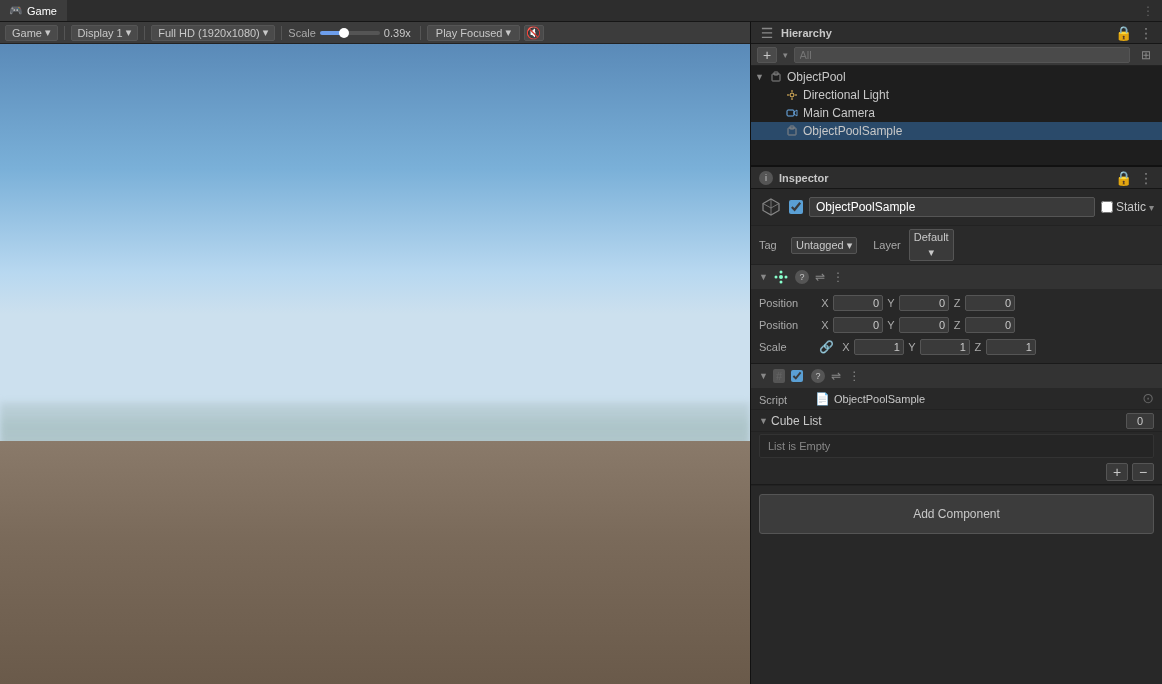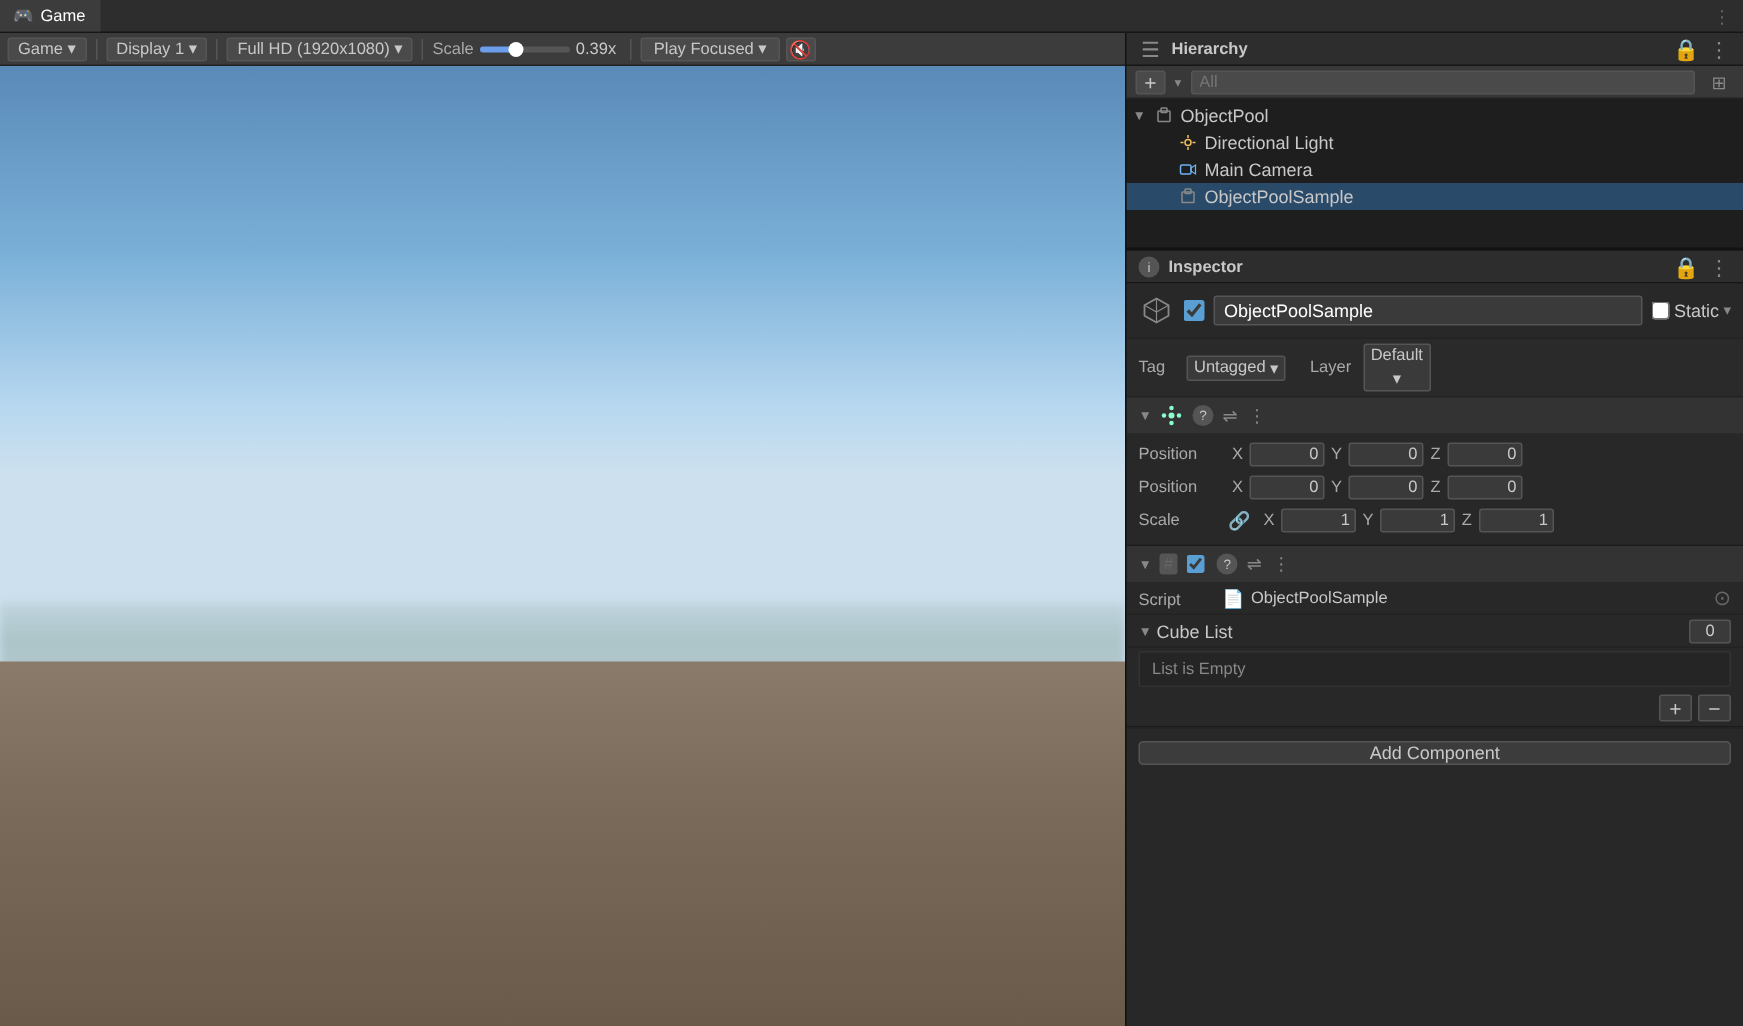--- a/index.html
+++ b/index.html
@@ -652,21 +652,21 @@
       border-top: 1px solid #222;
       background: #282828;
     }
     .add-component-btn {
       width: 100%;
       background: #3c3c3c;
       border: 1px solid #555;
       border-radius: 3px;
       color: #c8c8c8;
       font-size: 12px;
-      padding: 0 0;
+      padding: 12px 0;
       cursor: pointer;
       text-align: center;
     }
 
     
     .info-icon {
       width: 14px;
       height: 14px;
       border-radius: 50%;
       background: #555;

